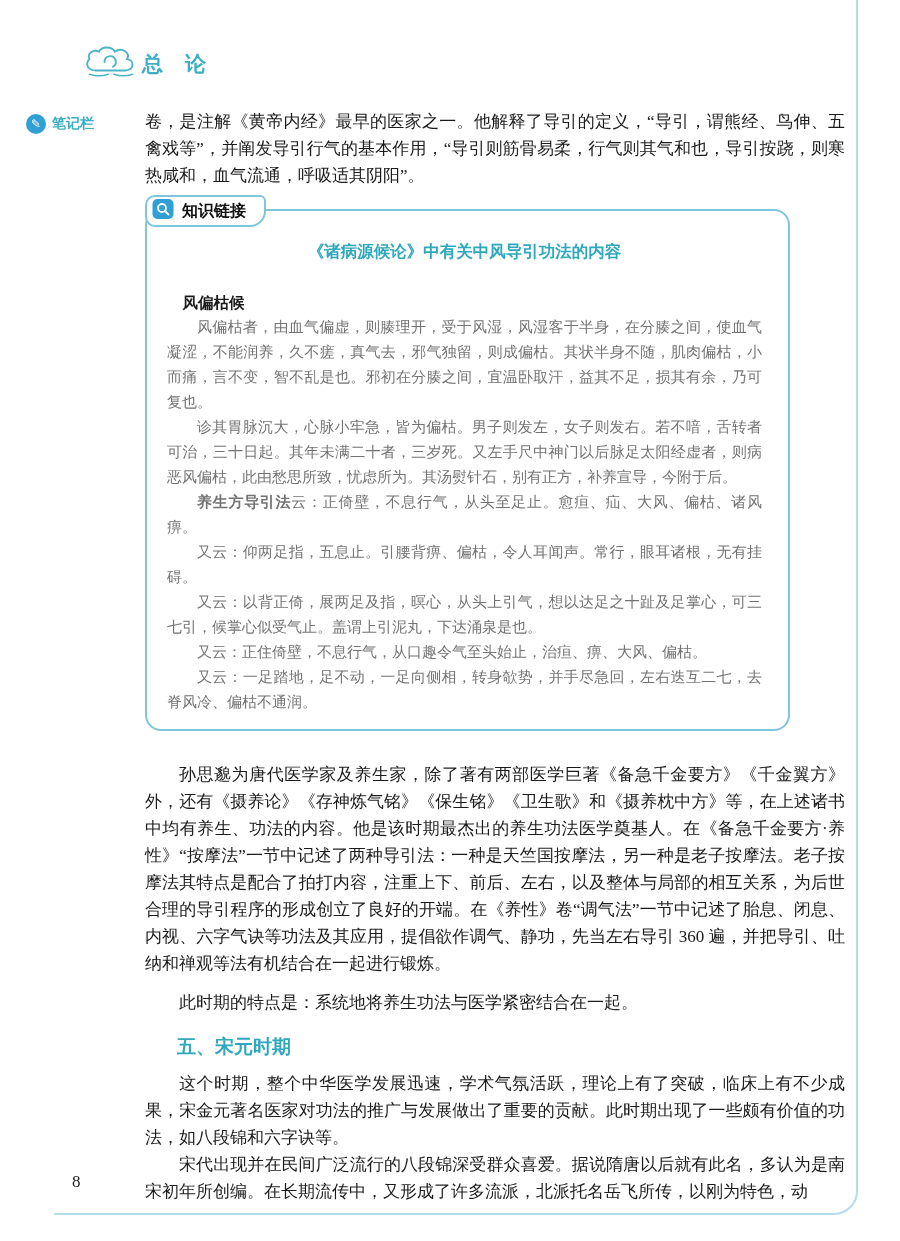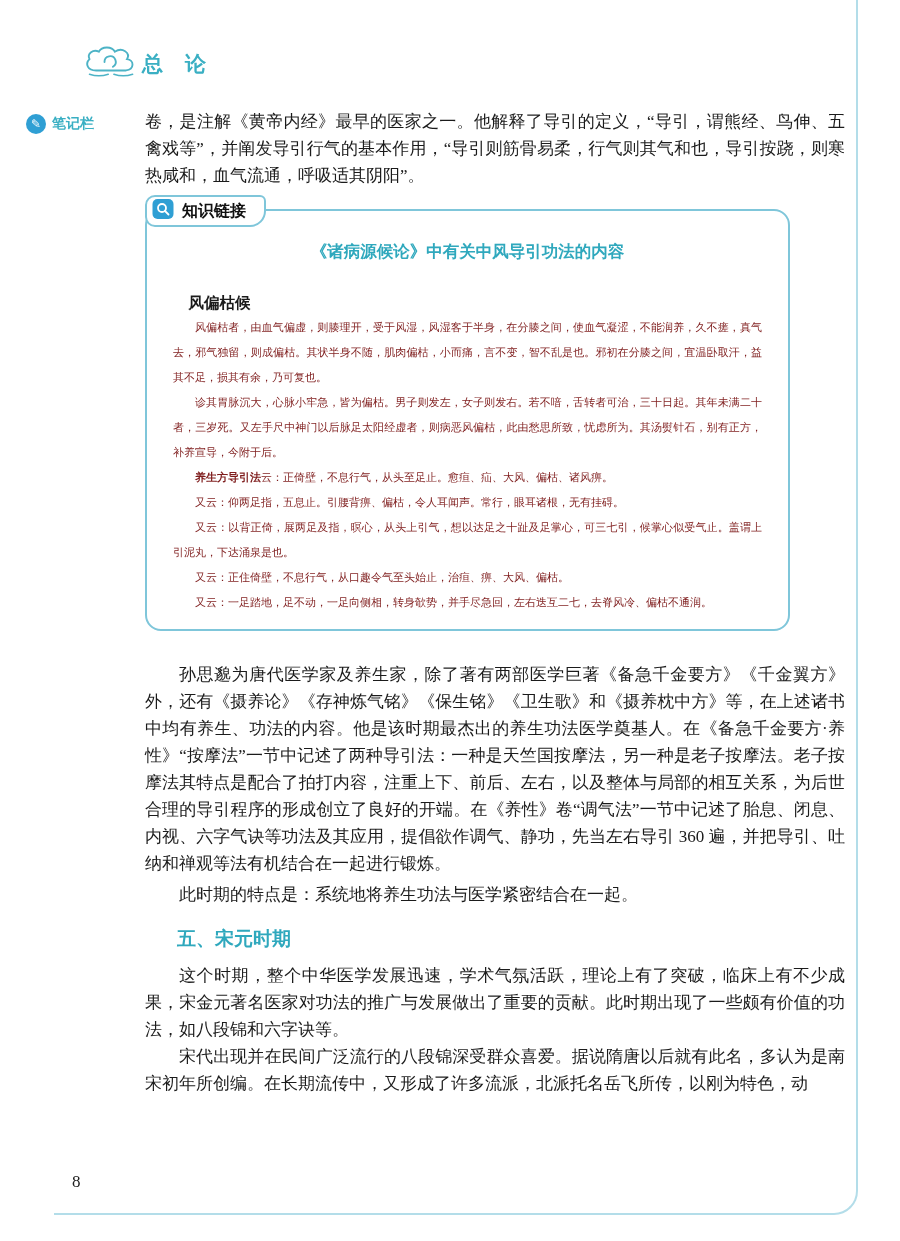--- a/index.html
+++ b/index.html
@@ -57,21 +57,21 @@
     text-align:justify; color:#1b1b1b;
   }
   .indent { text-indent:2em; }
 
   
   .kbox {
     position:relative;
     margin-top:20px; margin-right:55px;
     border:2px solid #7fc6da;
     border-radius:16px;
-    padding:30px 26px 14px 26px;
+    padding:30px 26px 14px 20px;
   }
   .ktab {
     position:absolute; top:-16px; left:-2px;
     height:32px;
     display:flex; align-items:center; gap:8px;
     background:#ffffff;
     border:2px solid #7fc6da;
     border-radius:10px 6px 16px 10px;
     padding:0 18px 0 5px;
     z-index:2;
@@ -86,27 +86,27 @@
     font-weight:bold; font-size:16.5px;
     color:#2fa8bd;
     margin-bottom:10px;
   }
   .kb-subtitle {
     font-weight:bold; font-size:15.5px; line-height:25px;
     text-indent:1em;
     margin-top:27px;
   }
   p.kb-para {
-    font-size:11px; line-height:25px;
-    text-align:justify; text-indent:2em; color:#7f1d1d;
+    font-size:15px; line-height:25px;
+    text-align:justify; text-indent:2em; color:#737373;
   }
   p.kb-para b { font-weight:bold; }
 
   .after-box { margin-top:30px; }
-  .mt { margin-top:4px; }
+  .mt { margin-top:12px; }
 
   
   .section-heading {
     font-family:"Liberation Sans", sans-serif;
     font-weight:bold; font-size:19px;
     color:#2fa8bd;
     margin:18px 0 10px 32px;
   }
 
   

